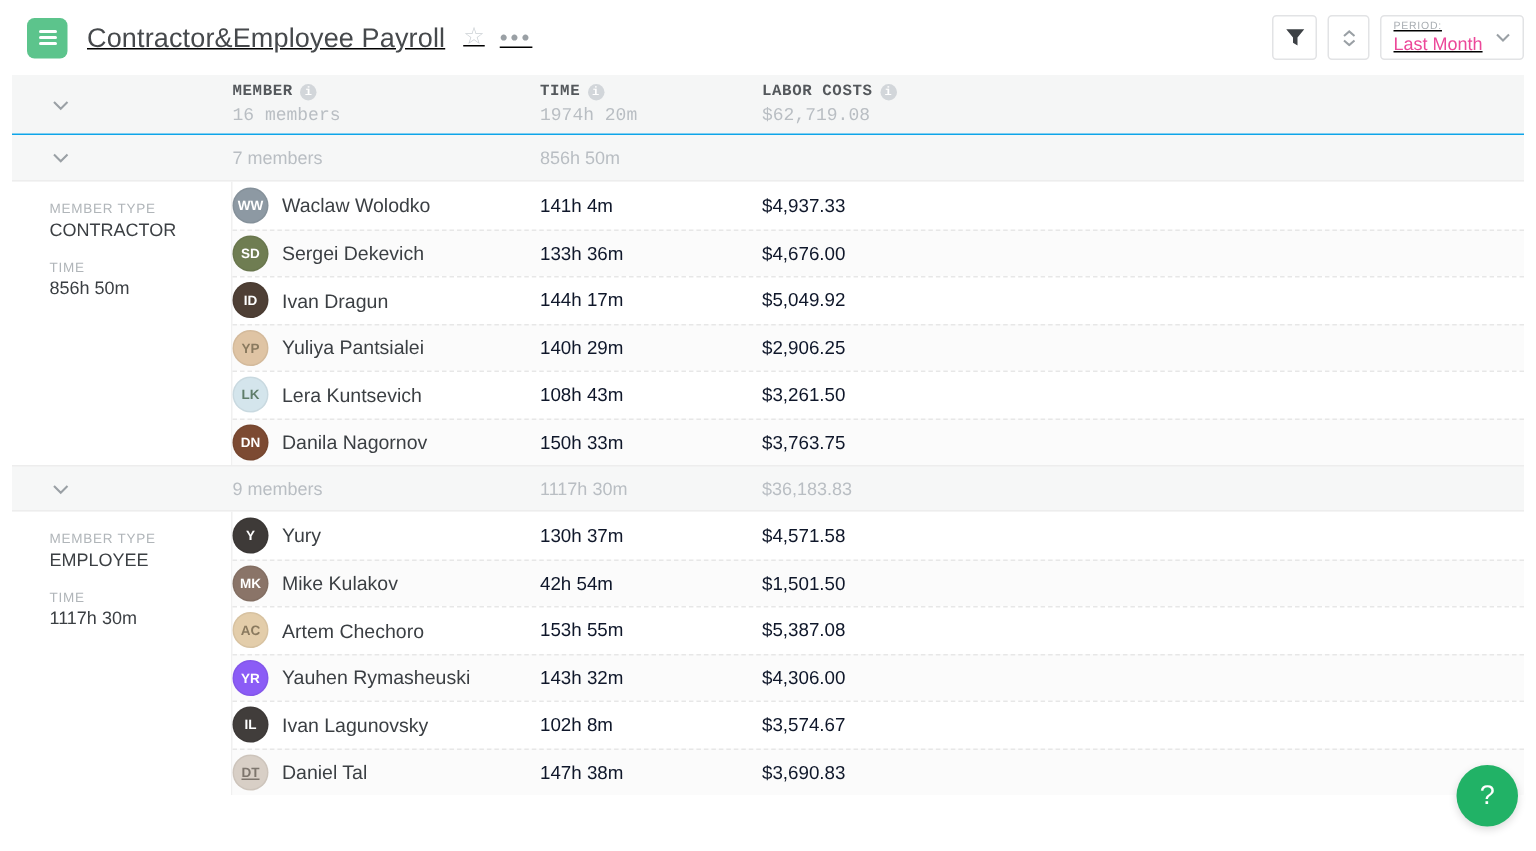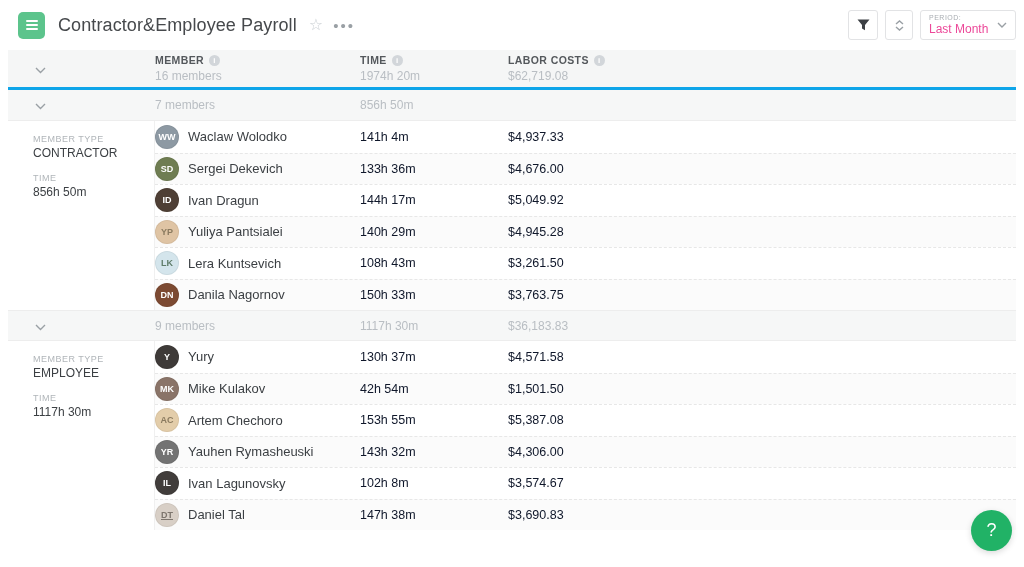--- a/index.html
+++ b/index.html
@@ -1,21 +1,21 @@
 <!DOCTYPE html>
 <html><head>
 <meta charset="utf-8">
 <style>
   * { margin:0; padding:0; box-sizing:border-box; }
   html,body { width:1024px; height:567px; overflow:hidden; background:#fff;
     font-family:"Liberation Sans","DejaVu Sans",sans-serif; }
 
   
   .topbar { height:50px; display:flex; align-items:center; justify-content:space-between;
-    padding:0 8px 0 18px; background:#fff; }
+    padding:0 8px 0 18px; background:#fff;text-decoration:underline; }
   .topbar-left { display:flex; align-items:center; }
   .app-icon { width:27px; height:27px; border:none; border-radius:5px; background:#5cc48c;
     display:flex; flex-direction:column; align-items:center; justify-content:center; gap:2px; cursor:pointer; }
   .app-icon i { display:block; width:12px; height:2px; background:#fff; border-radius:1px; }
   .page-title { font-size:18px; font-weight:400; color:#46494c; margin-left:13px; letter-spacing:.1px; }
   .star { font-size:16px; color:#ccd1d5; margin-left:12px; cursor:pointer; line-height:1; }
   .dots { font-size:15px; color:#9aa0a5; margin-left:10px; cursor:pointer; letter-spacing:2px; line-height:1; }
 
   .topbar-right { display:flex; align-items:center; gap:7px; }
   .tool-btn { height:30px; background:#fff; border:1px solid #e2e3e5; border-radius:3px;
@@ -25,21 +25,21 @@
   .period { height:30px; min-width:96px; border:1px solid #e2e3e5; border-radius:3px; background:#fff;
     display:flex; align-items:center; justify-content:space-between; padding:0 8px; cursor:pointer; }
   .period-label { display:block; font-size:7px; letter-spacing:.5px; color:#a9aeb3; text-transform:uppercase; }
   .period-value { display:block; font-size:12px; color:#ec4899; margin-top:1px; }
 
   
   .table { margin:0 8px; }
   .grid4 { display:grid; grid-template-columns:147px 205px 148px 1fr; align-items:center; }
   .grid3 { display:grid; grid-template-columns:205px 148px 1fr; align-items:center; }
 
-  .thead { height:40px; background:#f5f6f6; border-bottom:3px solid #0ea5e9; align-items:center; }
+  .thead { height:40px; background:#f5f6f6; border-bottom:1px solid #0ea5e9; align-items:center;font-family:Liberation Mono, monospace; }
   .hcell { display:flex; flex-direction:column; justify-content:center; }
   .hlabel { font-size:10.5px; font-weight:bold; color:#54585c; letter-spacing:.4px; display:flex; align-items:center; gap:5px; }
   .hval { font-size:12px; color:#b9bec3; margin-top:3px; }
   .info { width:11px; height:11px; border-radius:50%; background:#d2d6da; color:#fff;
     font-size:8px; font-weight:bold; font-style:normal; display:inline-flex; align-items:center; justify-content:center; }
 
   .chev-btn { background:none; border:none; cursor:pointer; padding:4px; margin-left:23px; line-height:0; }
 
   .summary { height:31px; background:#f6f7f7; border-bottom:1px solid #ededed; }
   .group + .group .summary { border-top:1px solid #ededed; }
@@ -186,21 +186,21 @@
     <div class="mval">144h 17m</div>
     <div class="mval">$5,049.92</div>
   </div>
 
   <div class="member-row grid3">
     <div class="mcell-member">
       <span class="avatar" style="background: rgb(223, 196, 164); color: rgb(138, 122, 95);">YP</span>
       <span class="name">Yuliya Pantsialei</span>
     </div>
     <div class="mval">140h 29m</div>
-    <div class="mval">$4,945.28</div>
+    <div class="mval">$2,906.25</div>
   </div>
 
   <div class="member-row grid3">
     <div class="mcell-member">
       <span class="avatar" style="background: rgb(212, 229, 236); color: rgb(95, 125, 106);">LK</span>
       <span class="name">Lera Kuntsevich</span>
     </div>
     <div class="mval">108h 43m</div>
     <div class="mval">$3,261.50</div>
   </div>
@@ -260,21 +260,21 @@
     <div class="mcell-member">
       <span class="avatar" style="background: rgb(227, 205, 170); color: rgb(138, 122, 95);">AC</span>
       <span class="name">Artem Chechoro</span>
     </div>
     <div class="mval">153h 55m</div>
     <div class="mval">$5,387.08</div>
   </div>
 
   <div class="member-row grid3">
     <div class="mcell-member">
-      <span class="avatar" style="background: #737373;">YR</span>
+      <span class="avatar" style="background: #8b5cf6;">YR</span>
       <span class="name">Yauhen Rymasheuski</span>
     </div>
     <div class="mval">143h 32m</div>
     <div class="mval">$4,306.00</div>
   </div>
 
   <div class="member-row grid3">
     <div class="mcell-member">
       <span class="avatar" style="background: rgb(65, 61, 59);">IL</span>
       <span class="name">Ivan Lagunovsky</span>

